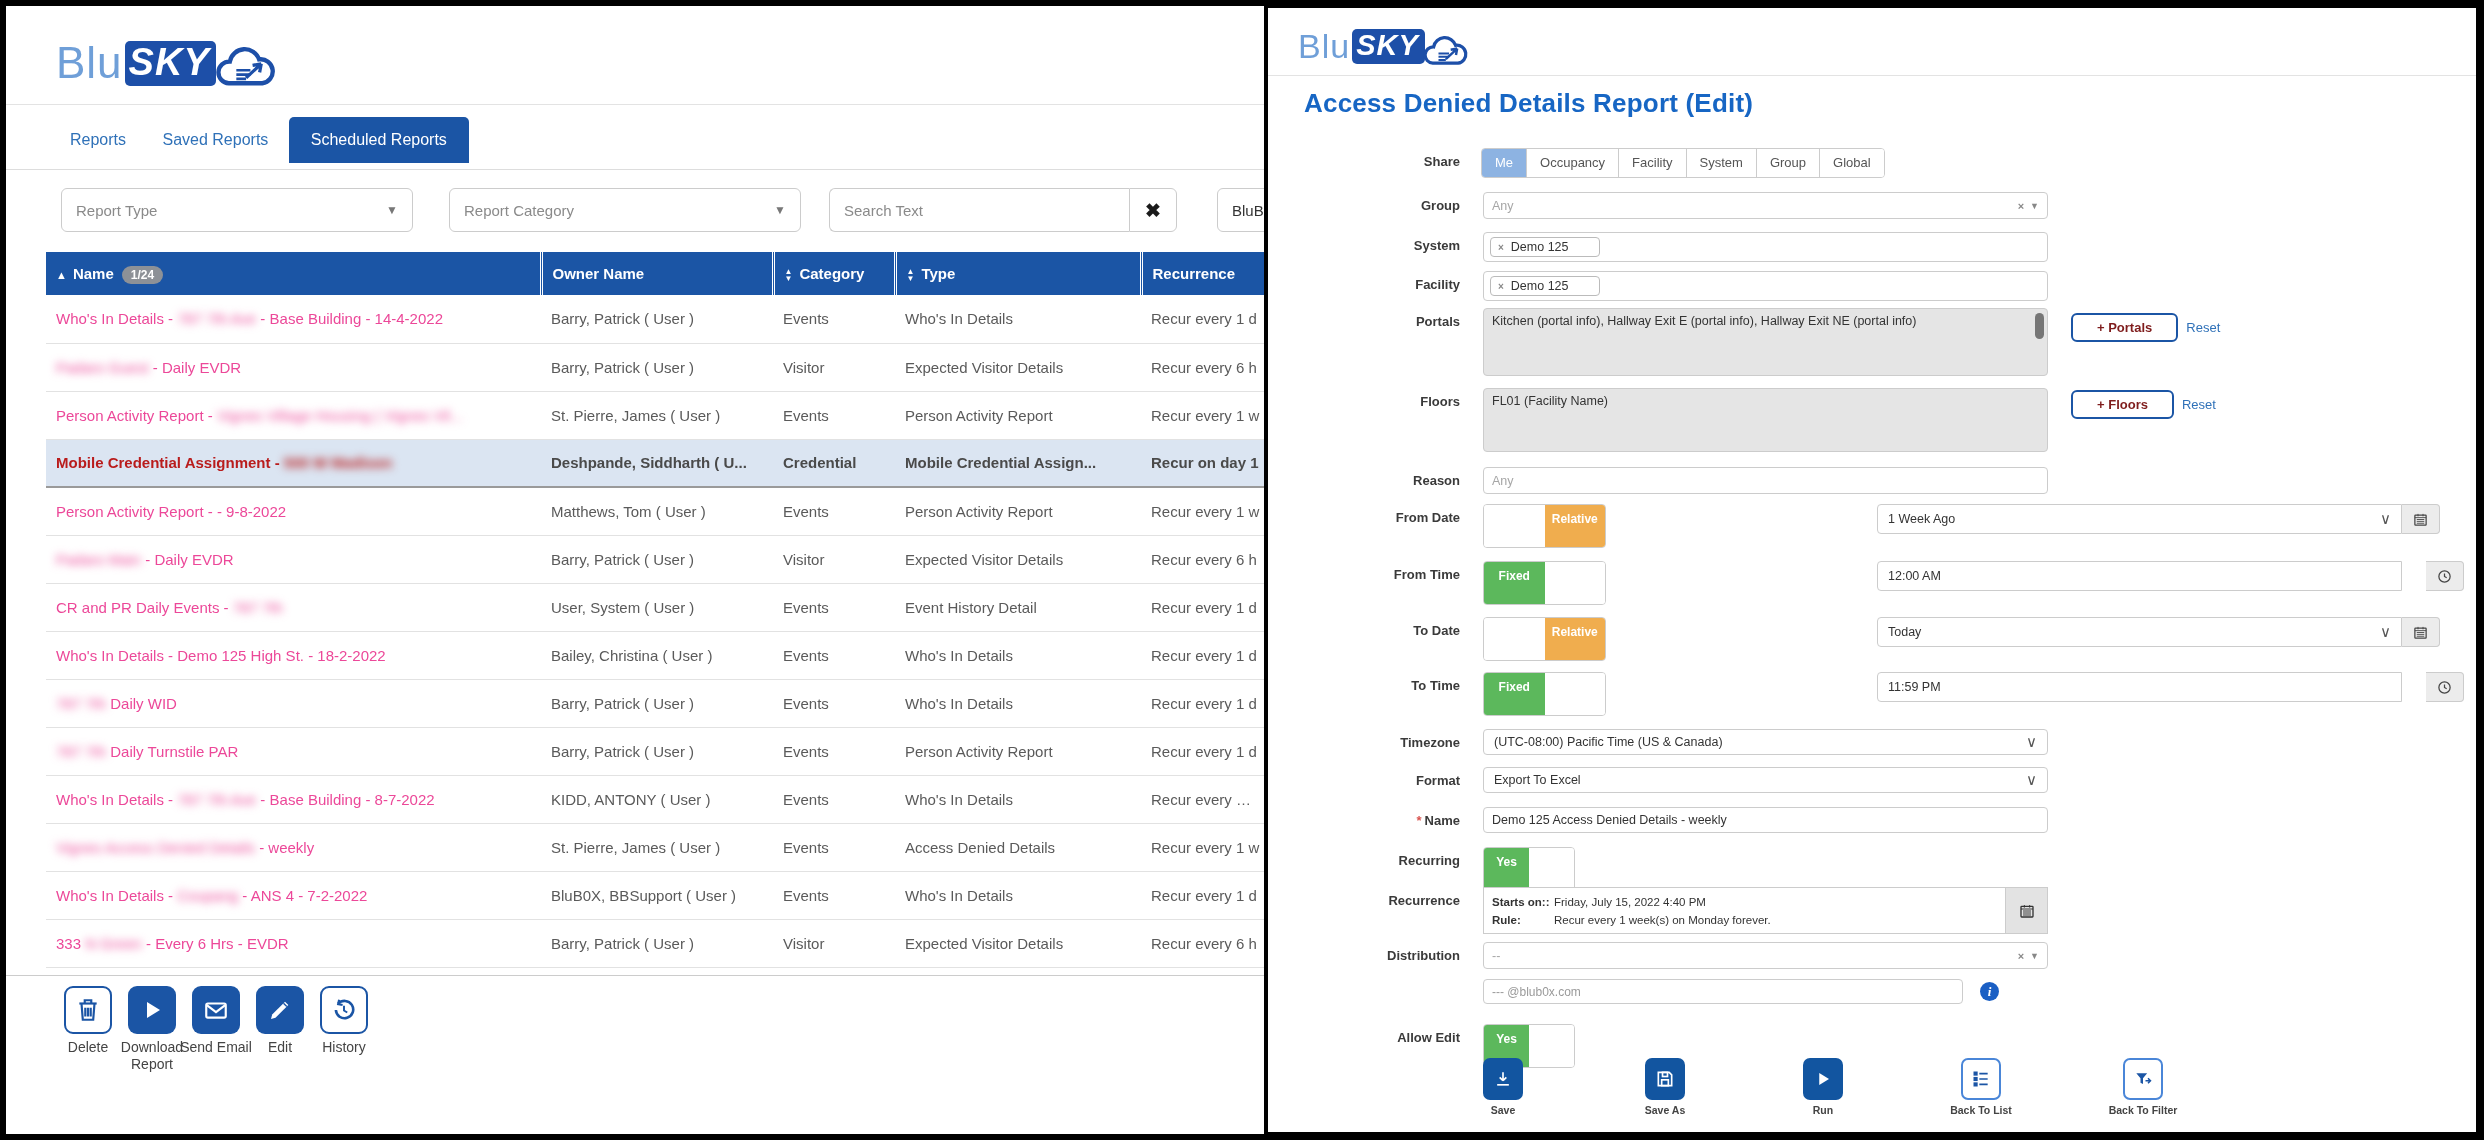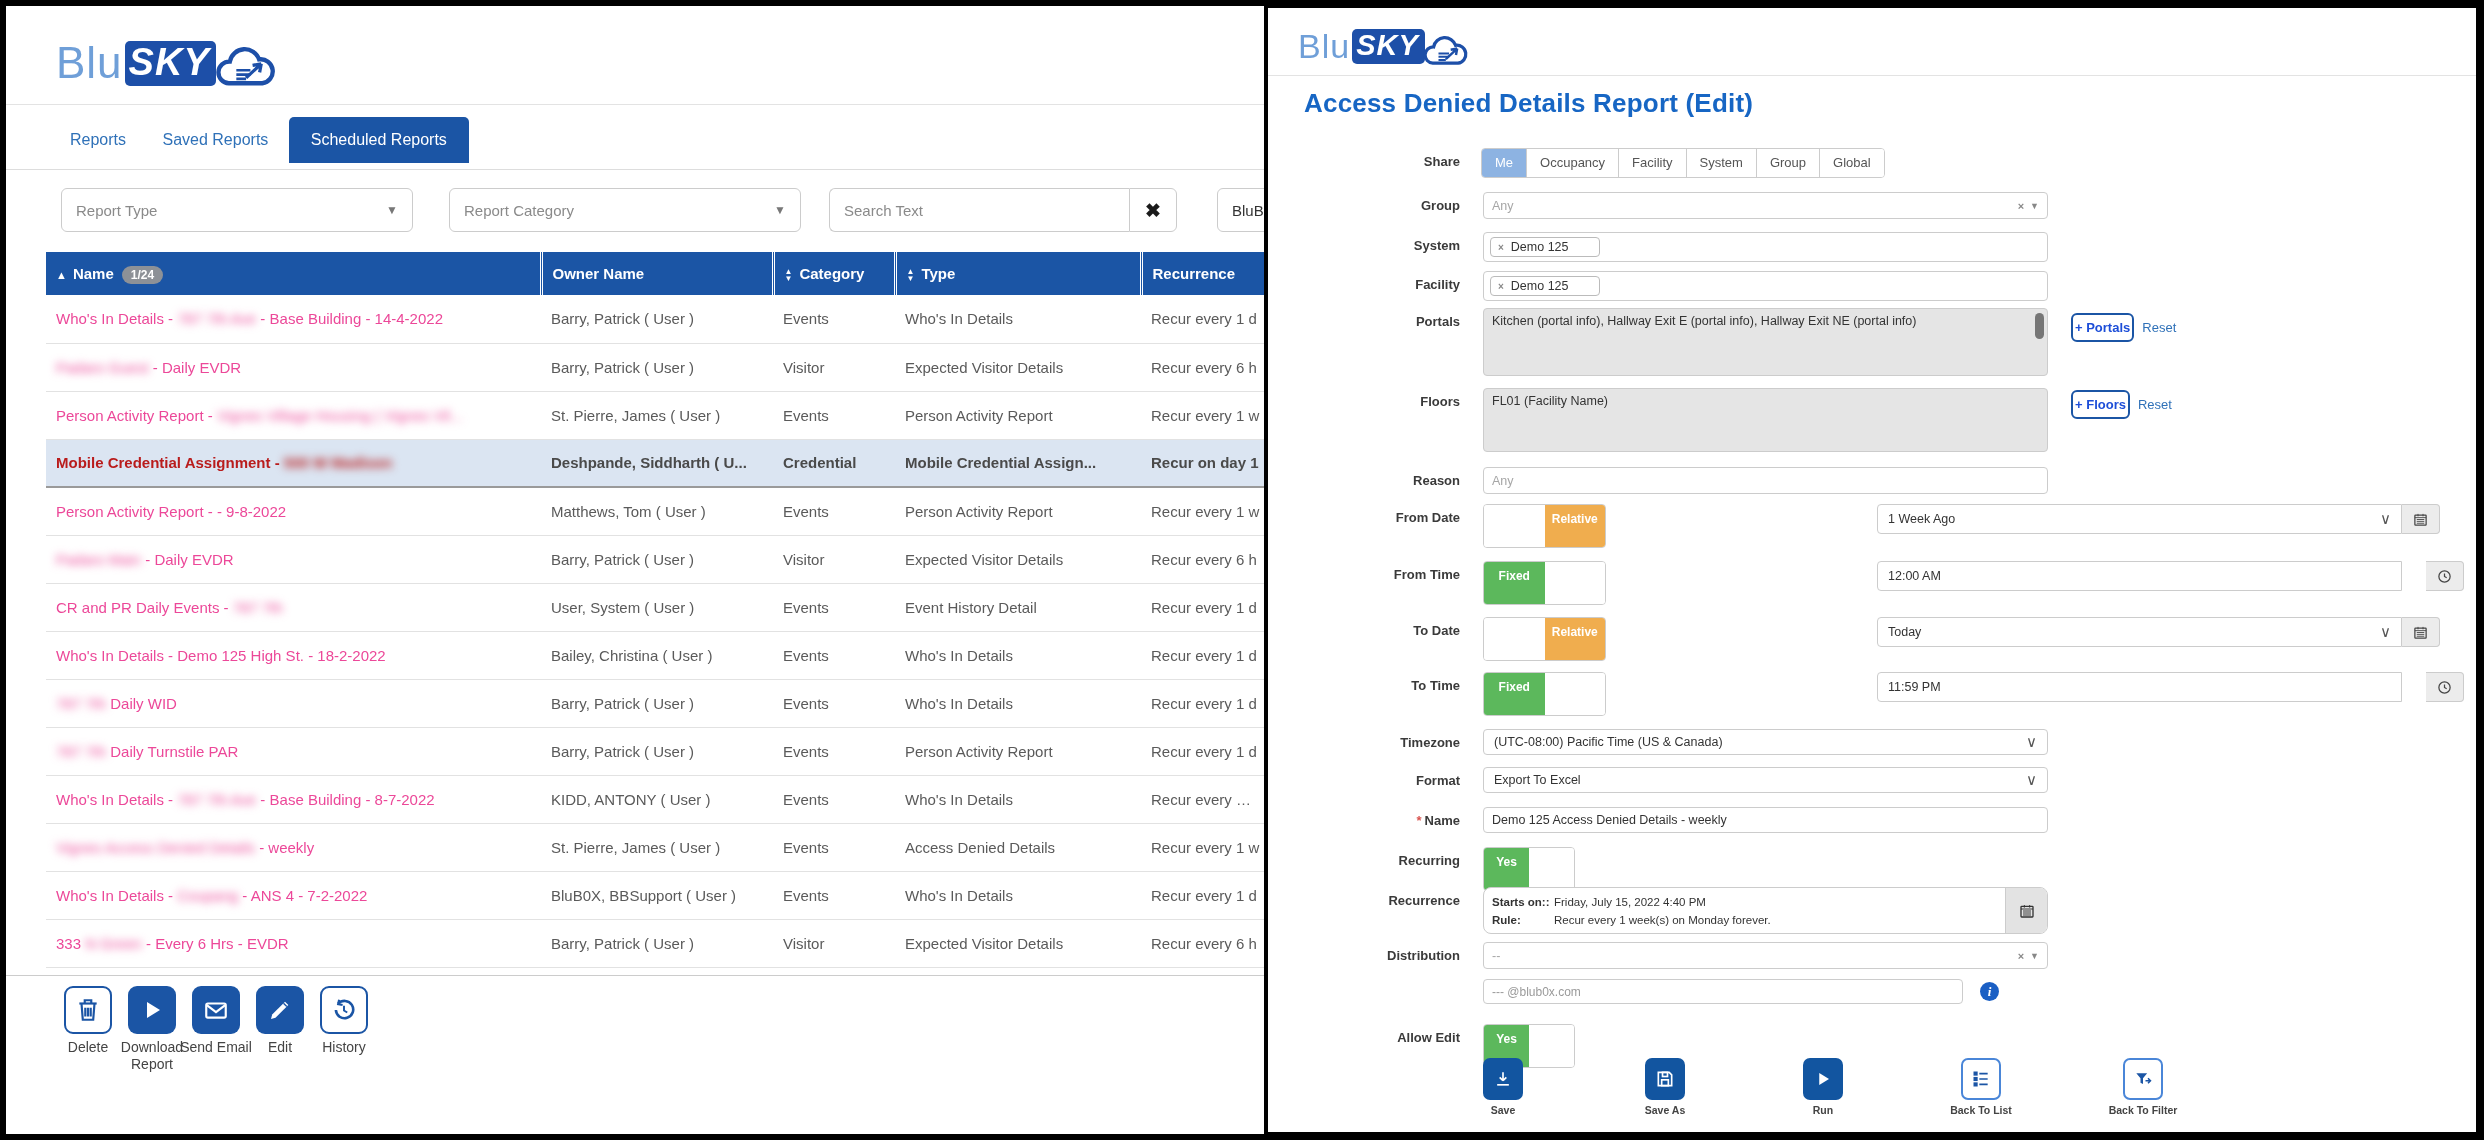--- a/index.html
+++ b/index.html
@@ -56,39 +56,39 @@
   .req{color:#d9534f;margin-right:3px;}
   .fi{position:absolute;left:215px;width:565px;height:27px;border:1px solid #ccc;border-radius:4px;background:#fff;font-size:12.5px;color:#333;display:flex;align-items:center;padding:0 8px;}
   .fi .ph{color:#a6a6a6;}
   .fi .xc{margin-left:auto;color:#888;font-size:11px;font-weight:bold;}
   .fi .cv{color:#888;font-size:9px;margin-left:6px;}
   .chip{border:1px solid #bbb;border-radius:4px;padding:2px 30px 2px 7px;font-size:12.5px;color:#333;display:inline-flex;align-items:center;margin-left:-2px;}
   .chip .cx{color:#888;font-size:10px;font-weight:bold;margin-right:7px;}
   .tarea{position:absolute;left:215px;width:565px;border:1px solid #ccc;border-radius:4px;background:#e5e5e5;font-size:12.5px;color:#333;padding:5px 20px 5px 8px;}
   .scrollthumb{position:absolute;right:3px;top:4px;width:9px;height:26px;background:#767676;border-radius:5px;}
   .addlink{position:absolute;display:flex;align-items:flex-start;}
-  .addbtn{border:2px solid #1b55a5;color:#1d4ed8;border-radius:6px;background:#fff;font-size:13px;font-weight:bold;padding:5px 2px;white-space:nowrap;}
+  .addbtn{border:2px solid #1b55a5;color:#7f1d1d;border-radius:6px;background:#fff;font-size:13px;font-weight:bold;padding:5px 24px;white-space:nowrap;}
   .resetlink{color:#2f71b8;font-size:13px;margin-left:8px;margin-top:8px;}
   .toggle{position:absolute;left:215px;display:flex;border:1px solid #ccc;border-radius:4px;overflow:hidden;height:44px;background:#fff;box-shadow:inset 0 1px 2px rgba(0,0,0,.08);}
   .t122{width:123px;}
   .t92{width:92px;}
   .thalf{flex:1;text-align:center;font-size:12px;line-height:28px;color:#fff;font-weight:bold;}
   .orange{background:#f0ad4e;}
   .green{background:#5cb85c;}
   .off{background:#fff;}
   .dategrp{position:absolute;left:609px;display:flex;height:30px;}
   .dsel{width:525px;border:1px solid #ccc;border-radius:4px 0 0 4px;background:#fff;display:flex;align-items:center;font-size:12.5px;color:#333;padding:0 10px;}
   .dsel .vchev{margin-left:auto;color:#555;font-size:15px;}
   .daddon{width:38px;border:1px solid #ccc;border-left:none;border-radius:0 4px 4px 0;background:#ececec;display:flex;align-items:center;justify-content:center;color:#444;}
   .timegrp{position:absolute;left:609px;display:flex;height:30px;gap:24px;}
   .tsel{width:525px;border:1px solid #ccc;border-radius:4px 0 0 4px;background:#fff;display:flex;align-items:center;font-size:12.5px;color:#333;padding:0 10px;}
   .selwide{position:absolute;left:215px;width:565px;height:26px;border:1px solid #ccc;border-radius:4px;background:#fff;display:flex;align-items:center;font-size:12.5px;color:#333;padding:0 10px;}
   .selwide .vchev{margin-left:auto;color:#555;font-size:15px;}
   .nameinput{position:absolute;left:215px;width:565px;height:26px;border:1px solid #ccc;border-radius:4px;font-size:12.5px;color:#333;padding:0 8px;font-family:"Liberation Sans",sans-serif;outline:none;}
-  .recbox{position:absolute;left:215px;width:565px;height:47px;border:1px solid #ccc;border-radius:8px;background:#fff;display:flex;overflow:hidden;}
+  .recbox{position:absolute;left:215px;width:565px;height:47px;border:1px solid #ccc;border-radius:0;background:#fff;display:flex;overflow:hidden;}
   .rectext{flex:1;padding:5px 8px;font-size:11.5px;color:#333;line-height:18px;}
   .rectext b{display:inline-block;width:62px;}
   .recaddon{width:42px;background:#e3e3e3;border-left:1px solid #ccc;display:flex;align-items:center;justify-content:center;color:#333;}
   .emailrow input{position:absolute;left:215px;width:480px;height:25px;border:1px solid #ccc;border-radius:4px;font-size:12px;color:#9a9a9a;padding:0 8px;font-family:"Liberation Sans",sans-serif;}
   .infoicon{position:absolute;left:712px;top:3px;width:19px;height:19px;border-radius:50%;background:#1a5fc4;color:#fff;font-size:13px;font-weight:bold;font-style:italic;display:flex;align-items:center;justify-content:center;font-family:"Liberation Serif",serif;}
   .rfooter{position:absolute;left:8px;top:1050px;width:1204px;height:70px;font-weight:bold;}
   .ract{position:absolute;display:flex;flex-direction:column;align-items:center;width:90px;}
   .rbtn{width:40px;height:42px;border-radius:7px;display:flex;align-items:center;justify-content:center;}
   .rbtn.solid{background:#1255a0;color:#fff;}
   .rbtn.outline{background:#fff;border:2px solid #4a86d8;color:#1b55a5;}

